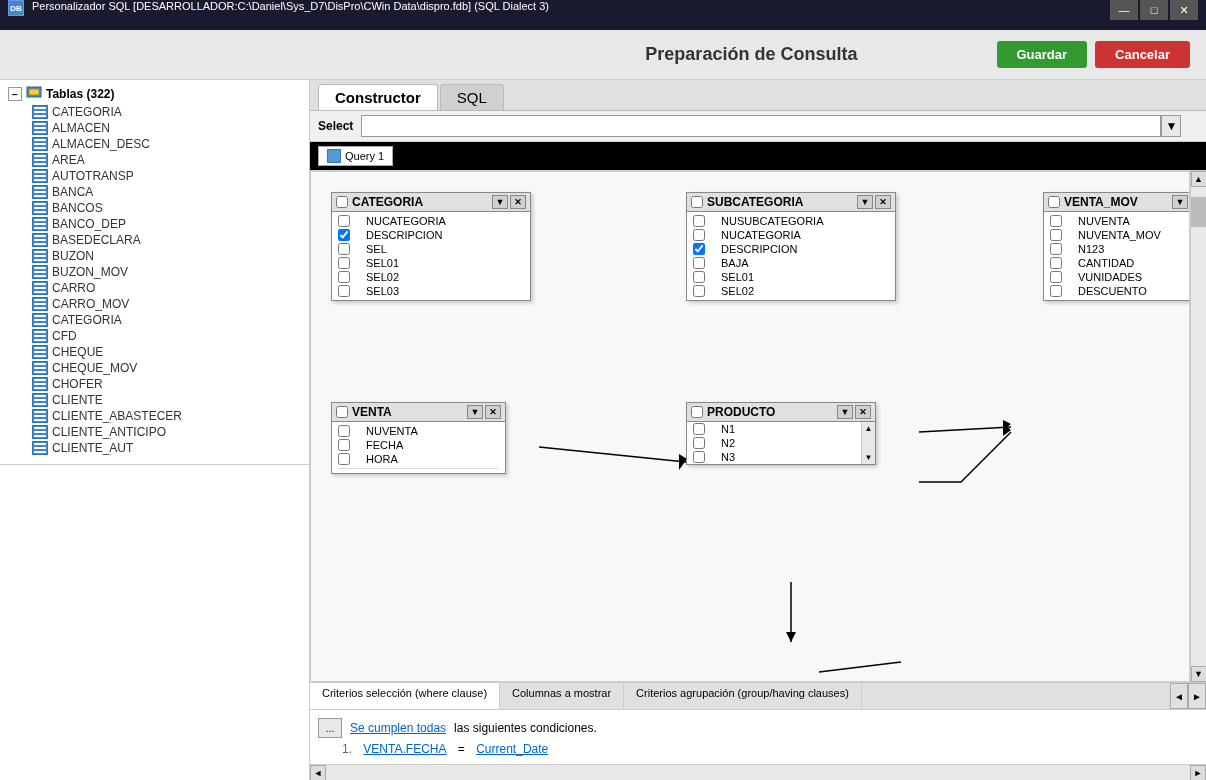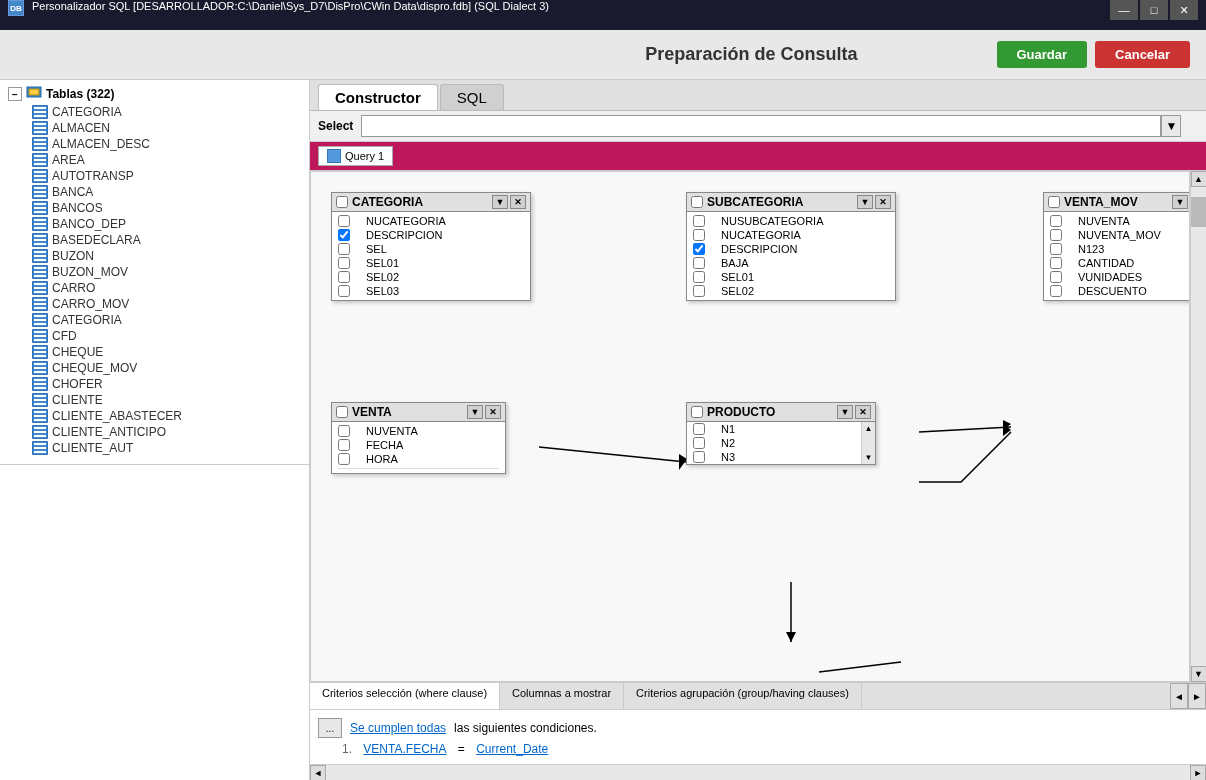--- a/index.html
+++ b/index.html
@@ -57,21 +57,21 @@
 
     
     .tabs-bar { display: flex; background: #e0e0e0; border-bottom: 1px solid #bbb; padding: 4px 8px 0; gap: 2px; align-items: flex-end; }
     .tab { padding: 4px 16px; border: 1px solid #bbb; border-bottom: none; background: #d0d0d0; cursor: pointer; font-size: 15px; border-radius: 3px 3px 0 0; }
     .tab.active { background: white; font-weight: bold; }
 
     
     .toolbar { display: flex; align-items: center; padding: 4px 8px; background: #f0f0f0; border-bottom: 1px solid #ccc; gap: 8px; }
     .toolbar-dropdown { width: 800px; border: 1px solid #999; background: white; padding: 2px 4px; font-size: 12px; height: 22px; }
     .dropdown-arrow { width: 20px; height: 22px; border: 1px solid #999; background: #e8e8e8; display: flex; align-items: center; justify-content: center; cursor: pointer; }
-    .query-tab-bar { background: #be185d; padding: 4px 8px; border-bottom: 1px solid #ccc; }
+    .query-tab-bar { background: #000000; padding: 4px 8px; border-bottom: 1px solid #ccc; }
     .query-tab { display: inline-flex; align-items: center; gap: 4px; padding: 2px 8px; border: 1px solid #aaa; background: white; font-size: 11px; }
 
     
     .canvas-area { flex: 1; background: #f8f8f8; position: relative; overflow: hidden; border: 1px solid #ccc; margin: 0; }
 
     
     .table-box { position: absolute; background: white; border: 1px solid #888; box-shadow: 2px 2px 4px rgba(0,0,0,0.2); min-width: 160px; }
     .table-box-header { background: #e0e0e0; border-bottom: 1px solid #888; padding: 2px 4px; display: flex; align-items: center; gap: 4px; font-weight: bold; font-size: 12px; }
     .table-box-header input[type=checkbox] { width: 12px; height: 12px; }
     .table-box-controls { margin-left: auto; display: flex; gap: 2px; }

